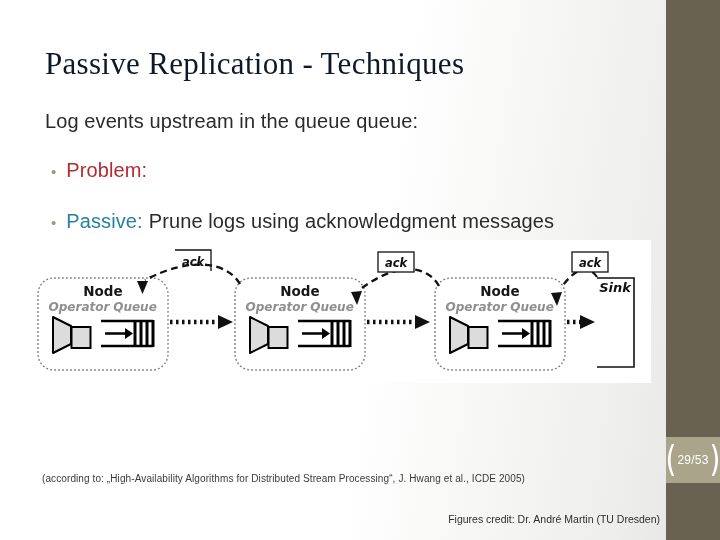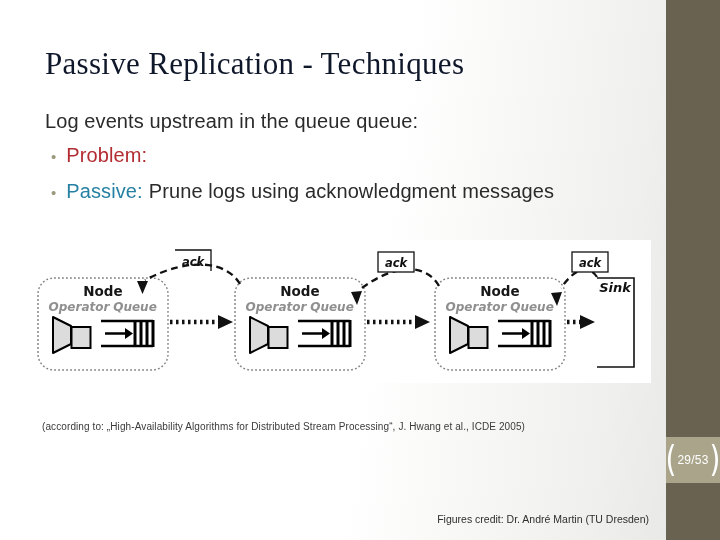--- a/index.html
+++ b/index.html
@@ -12,27 +12,27 @@
     position:absolute;left:45px;top:46px;width:620px;
     font-family:"Liberation Serif",serif;
     font-size:31px;font-weight:400;color:#0f172a;letter-spacing:.3px;
     white-space:nowrap;
   }
   .body-block{position:absolute;left:45px;top:104px;width:600px;color:#2b2b2b;
     font-size:20px;letter-spacing:.1px;}
   .intro{line-height:34px;white-space:nowrap;}
   .bullet-row{display:flex;align-items:baseline;line-height:34px;white-space:nowrap;}
   .bullet-dot{color:#9b9a7e;font-size:15px;margin:0 10px 0 6px;flex:0 0 auto;}
-  .lead{margin-right:6px;}
+  .lead{margin-right:6px;margin-top:15px;}
   .lead-problem{color:#b22c31;}
   .lead-solution{color:#2580a3;}
   .diagram-panel{position:absolute;left:33px;top:240px;width:618px;height:143px;background:#ffffff;}
-  .footnote{position:absolute;left:42px;top:421px;font-size:10px;color:#3a3a3a;
+  .footnote{position:absolute;left:42px;top:473px;font-size:10px;color:#3a3a3a;
     letter-spacing:.1px;white-space:nowrap;}
-  .credit{position:absolute;right:71px;top:513px;font-size:10.5px;color:#2e2e2e;white-space:nowrap;}
+  .credit{position:absolute;right:60px;top:513px;font-size:10.5px;color:#2e2e2e;white-space:nowrap;}
   .side-band{position:absolute;top:0;right:0;width:54px;height:540px;background:#6a6251;}
   .page-badge{
     position:absolute;top:437px;right:0;width:54px;height:46px;background:#a9a48a;
     display:flex;align-items:center;justify-content:center;color:#ffffff;
   }
   .paren{font-family:"DejaVu Sans",sans-serif;font-size:28px;font-weight:400;
     line-height:1;transform:scaleY(1.25);display:inline-block;}
   .page-num{font-size:12px;margin:0 1px;letter-spacing:.2px;}
   svg text{font-family:"DejaVu Sans",sans-serif;}
   .n-title{font-size:13.5px;font-weight:bold;fill:#161616;}

